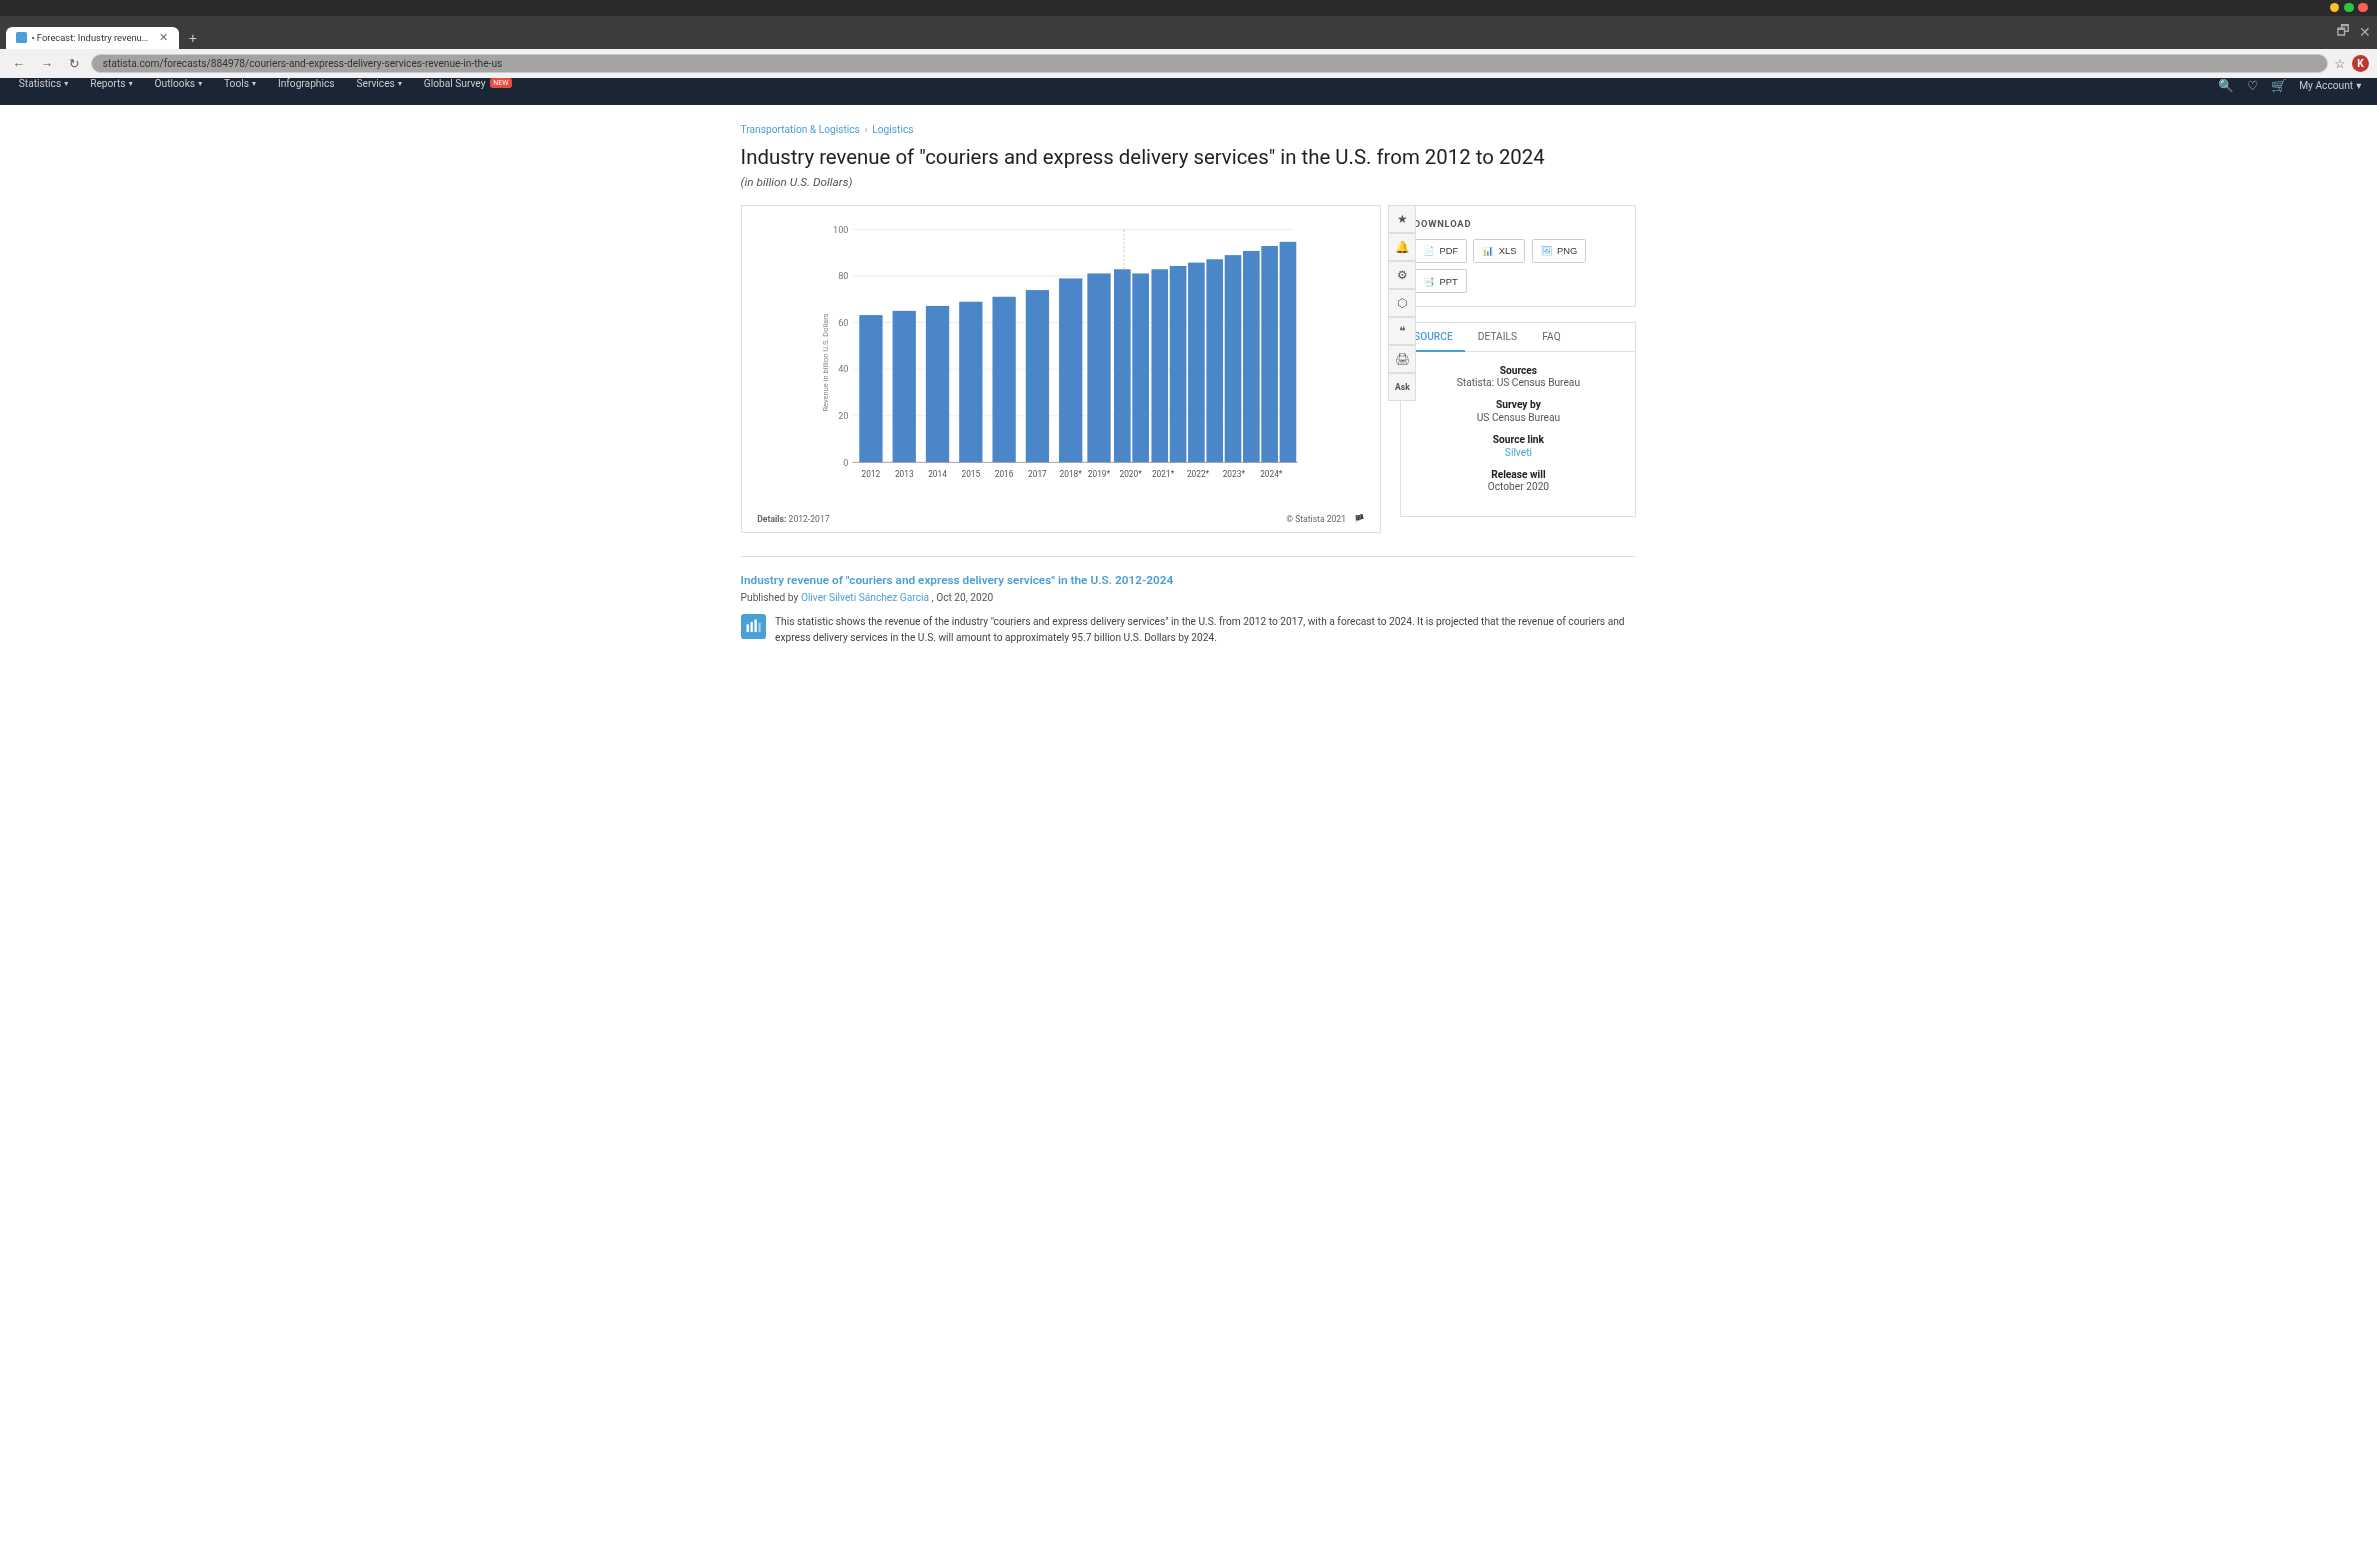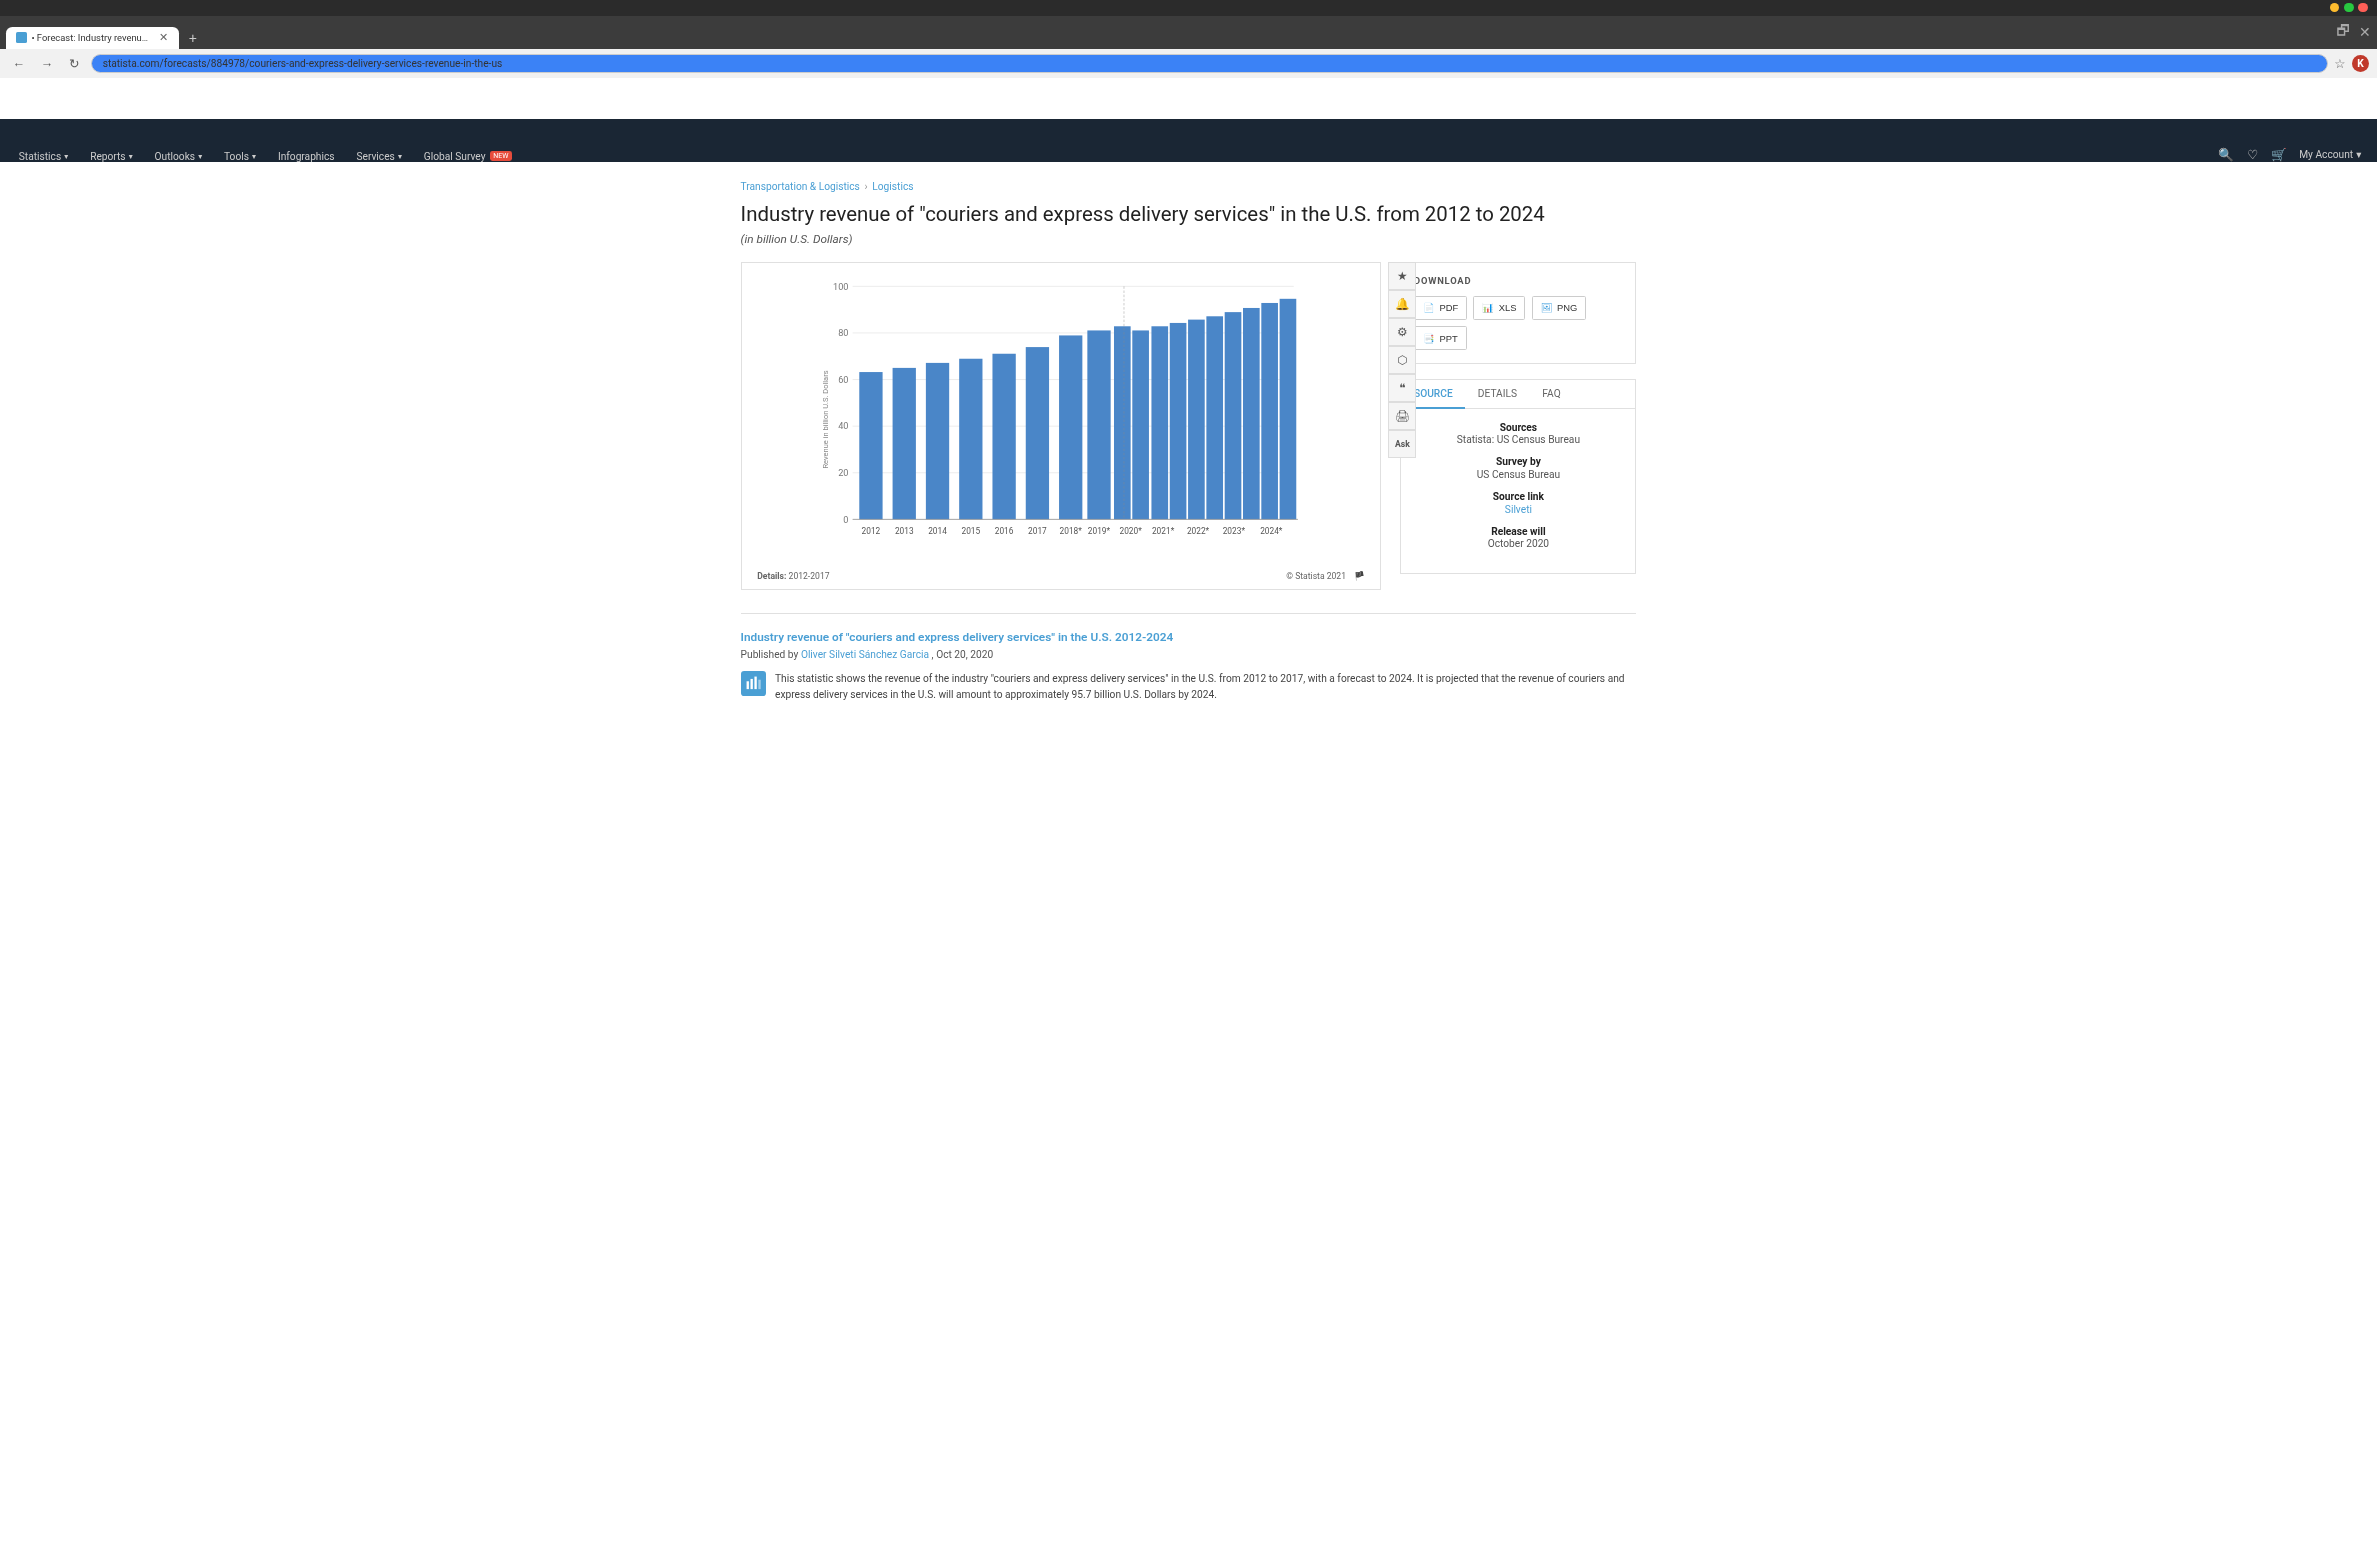--- a/index.html
+++ b/index.html
@@ -76,21 +76,21 @@
       background: none;
       border: none;
       cursor: pointer;
       color: #555;
       font-size: 12.6px;
       padding: 1.6px 4.7px;
     }
     .nav-btn:disabled { color: #aaa; }
     .address-bar {
       flex: 1;
-      background: #3b82f6;
+      background: #a3a3a3;
       border: 0.8px solid #ccc;
       border-radius: 15.7px;
       padding: 3.1px 11px;
       font-size: 10.2px;
       color: #333;
       display: flex;
       align-items: flex-start;
     }
     .address-bar-icons {
       display: flex;
@@ -101,24 +101,23 @@
       color: #666;
       font-size: 12.6px;
       cursor: pointer;
     }
 
     
     .site-nav {
       background: #1a2634;
       padding: 0 15.7px;
       display: flex;
-      align-items: flex-end;
+      align-items: flex-start;
       gap: 15.7px;
-      height: 43px;
-      margin-top: 41px;
+      height: 27px;
     }
     .nav-item {
       color: #ccc;
       font-size: 10.2px;
       cursor: pointer;
       padding: 0 3.1px;
       display: flex;
       align-items: center;
       gap: 3.1px;
       white-space: nowrap;

